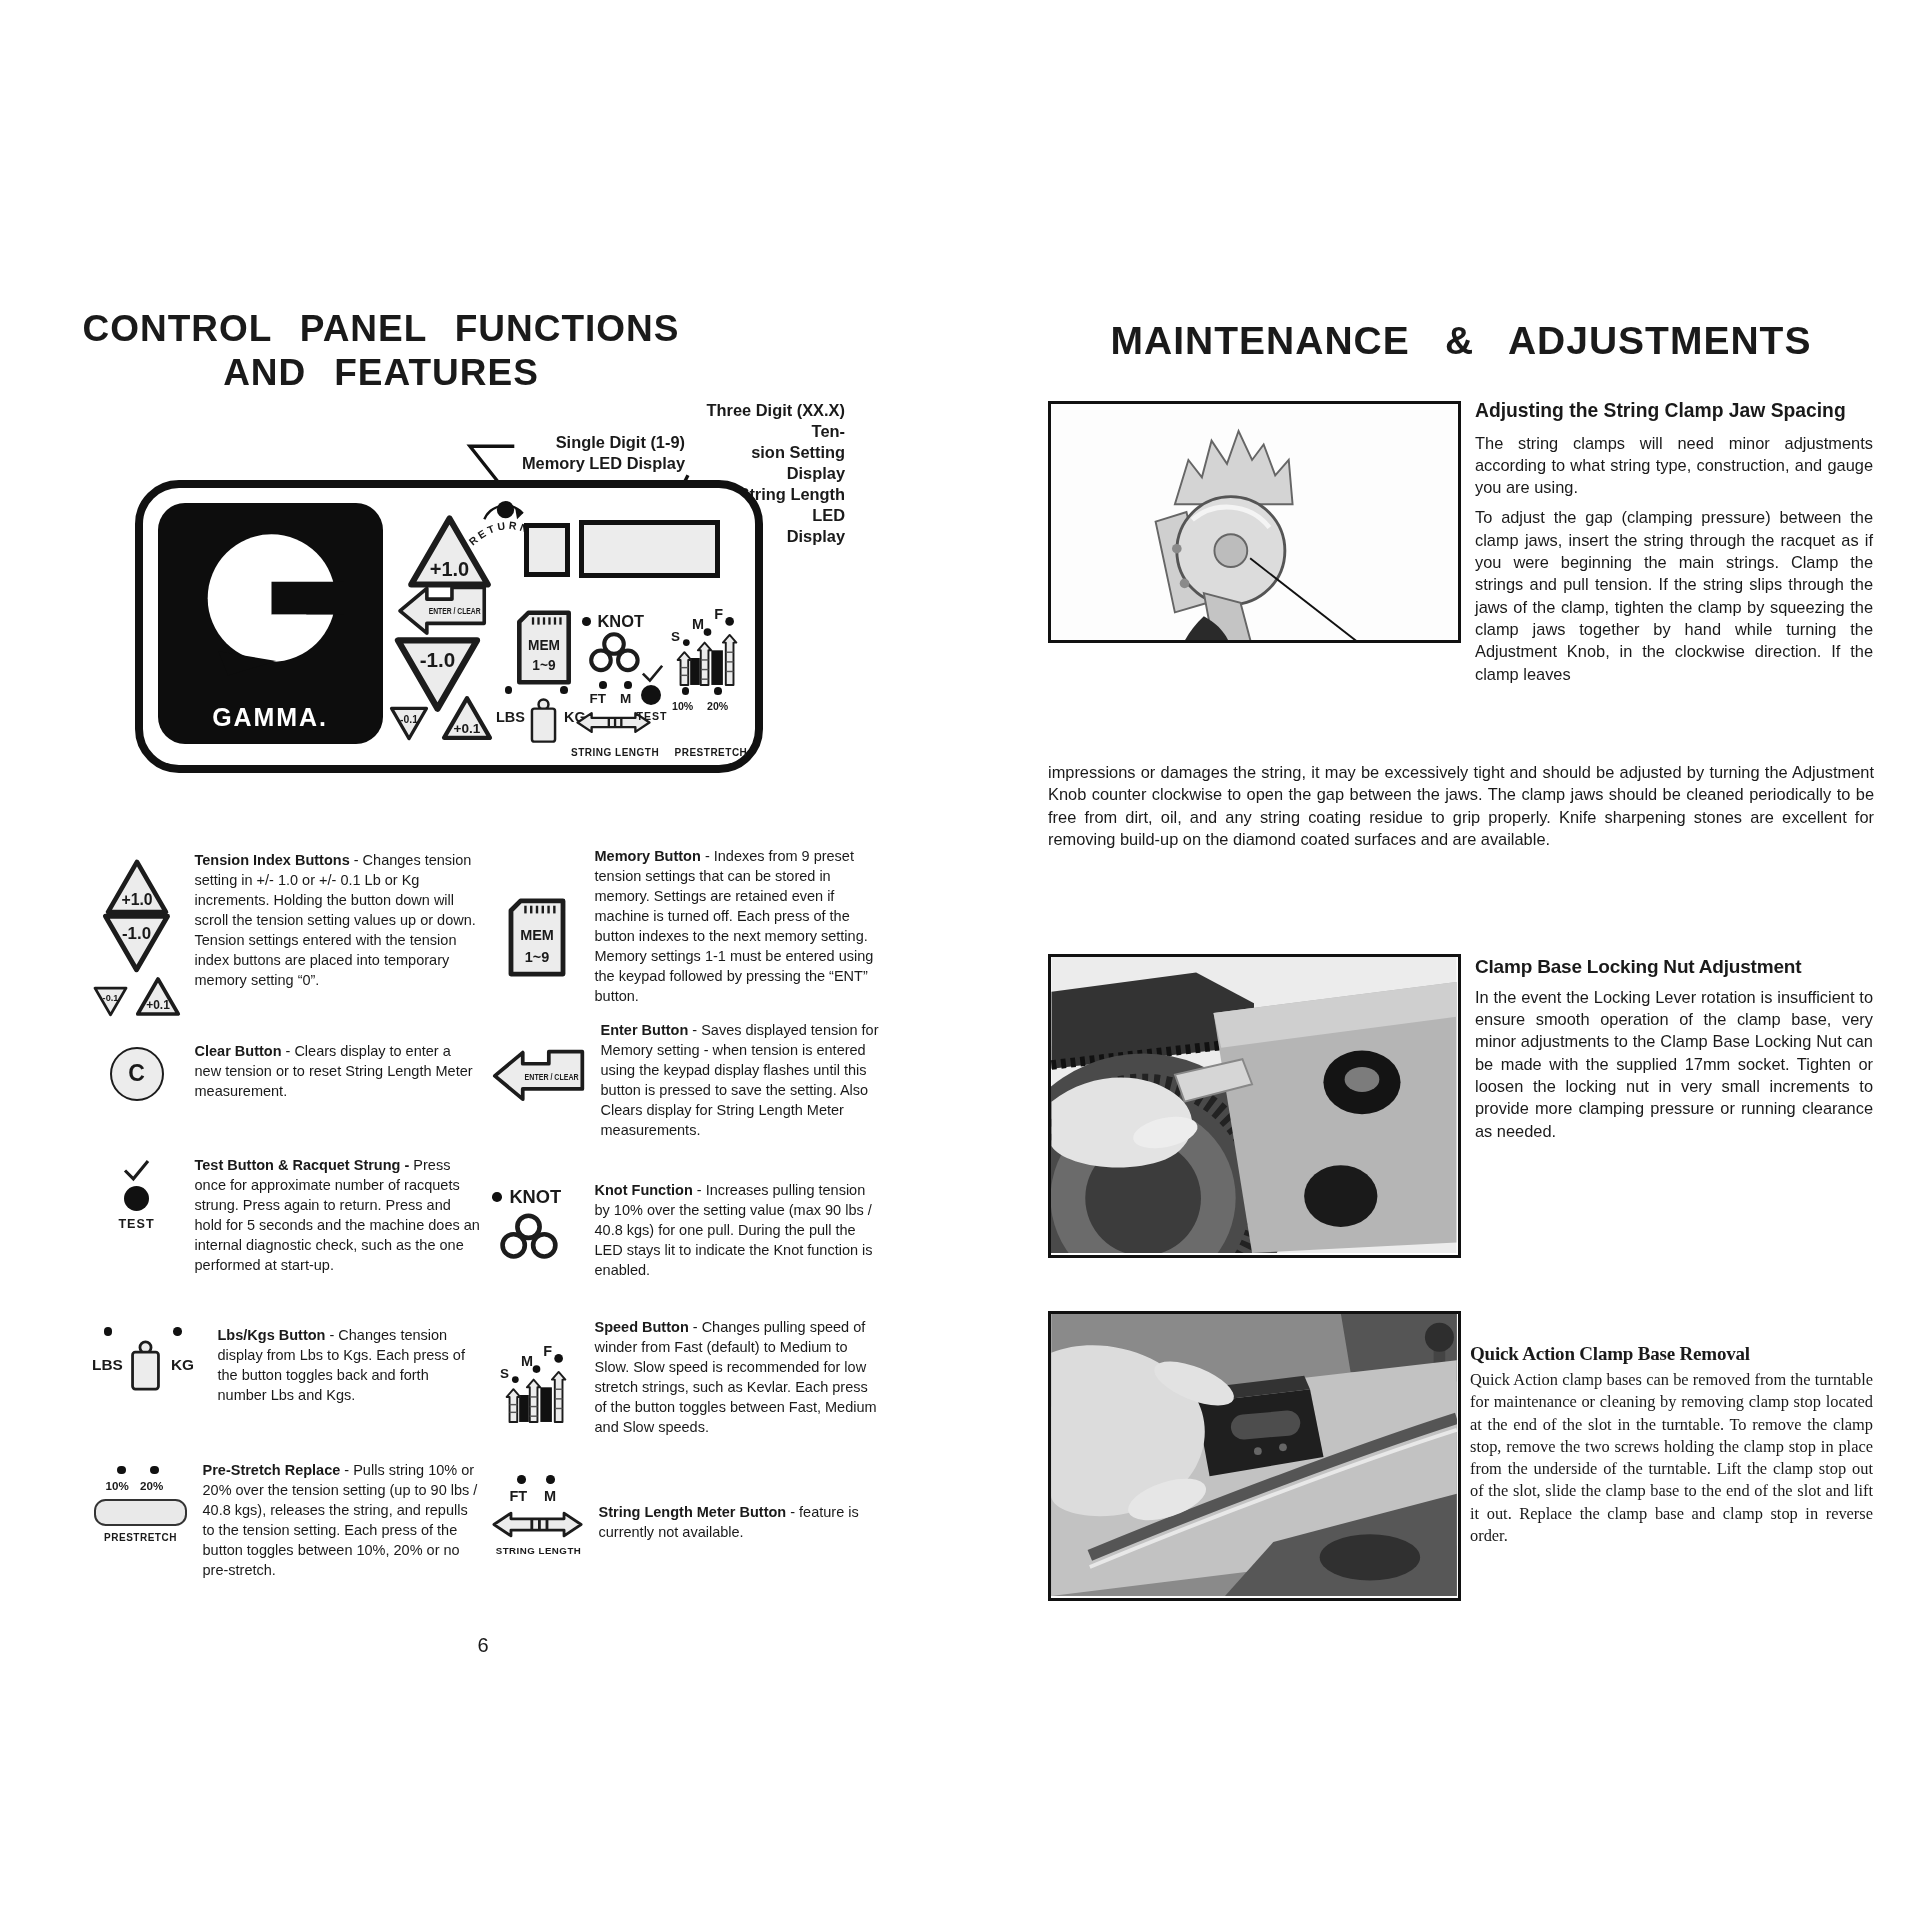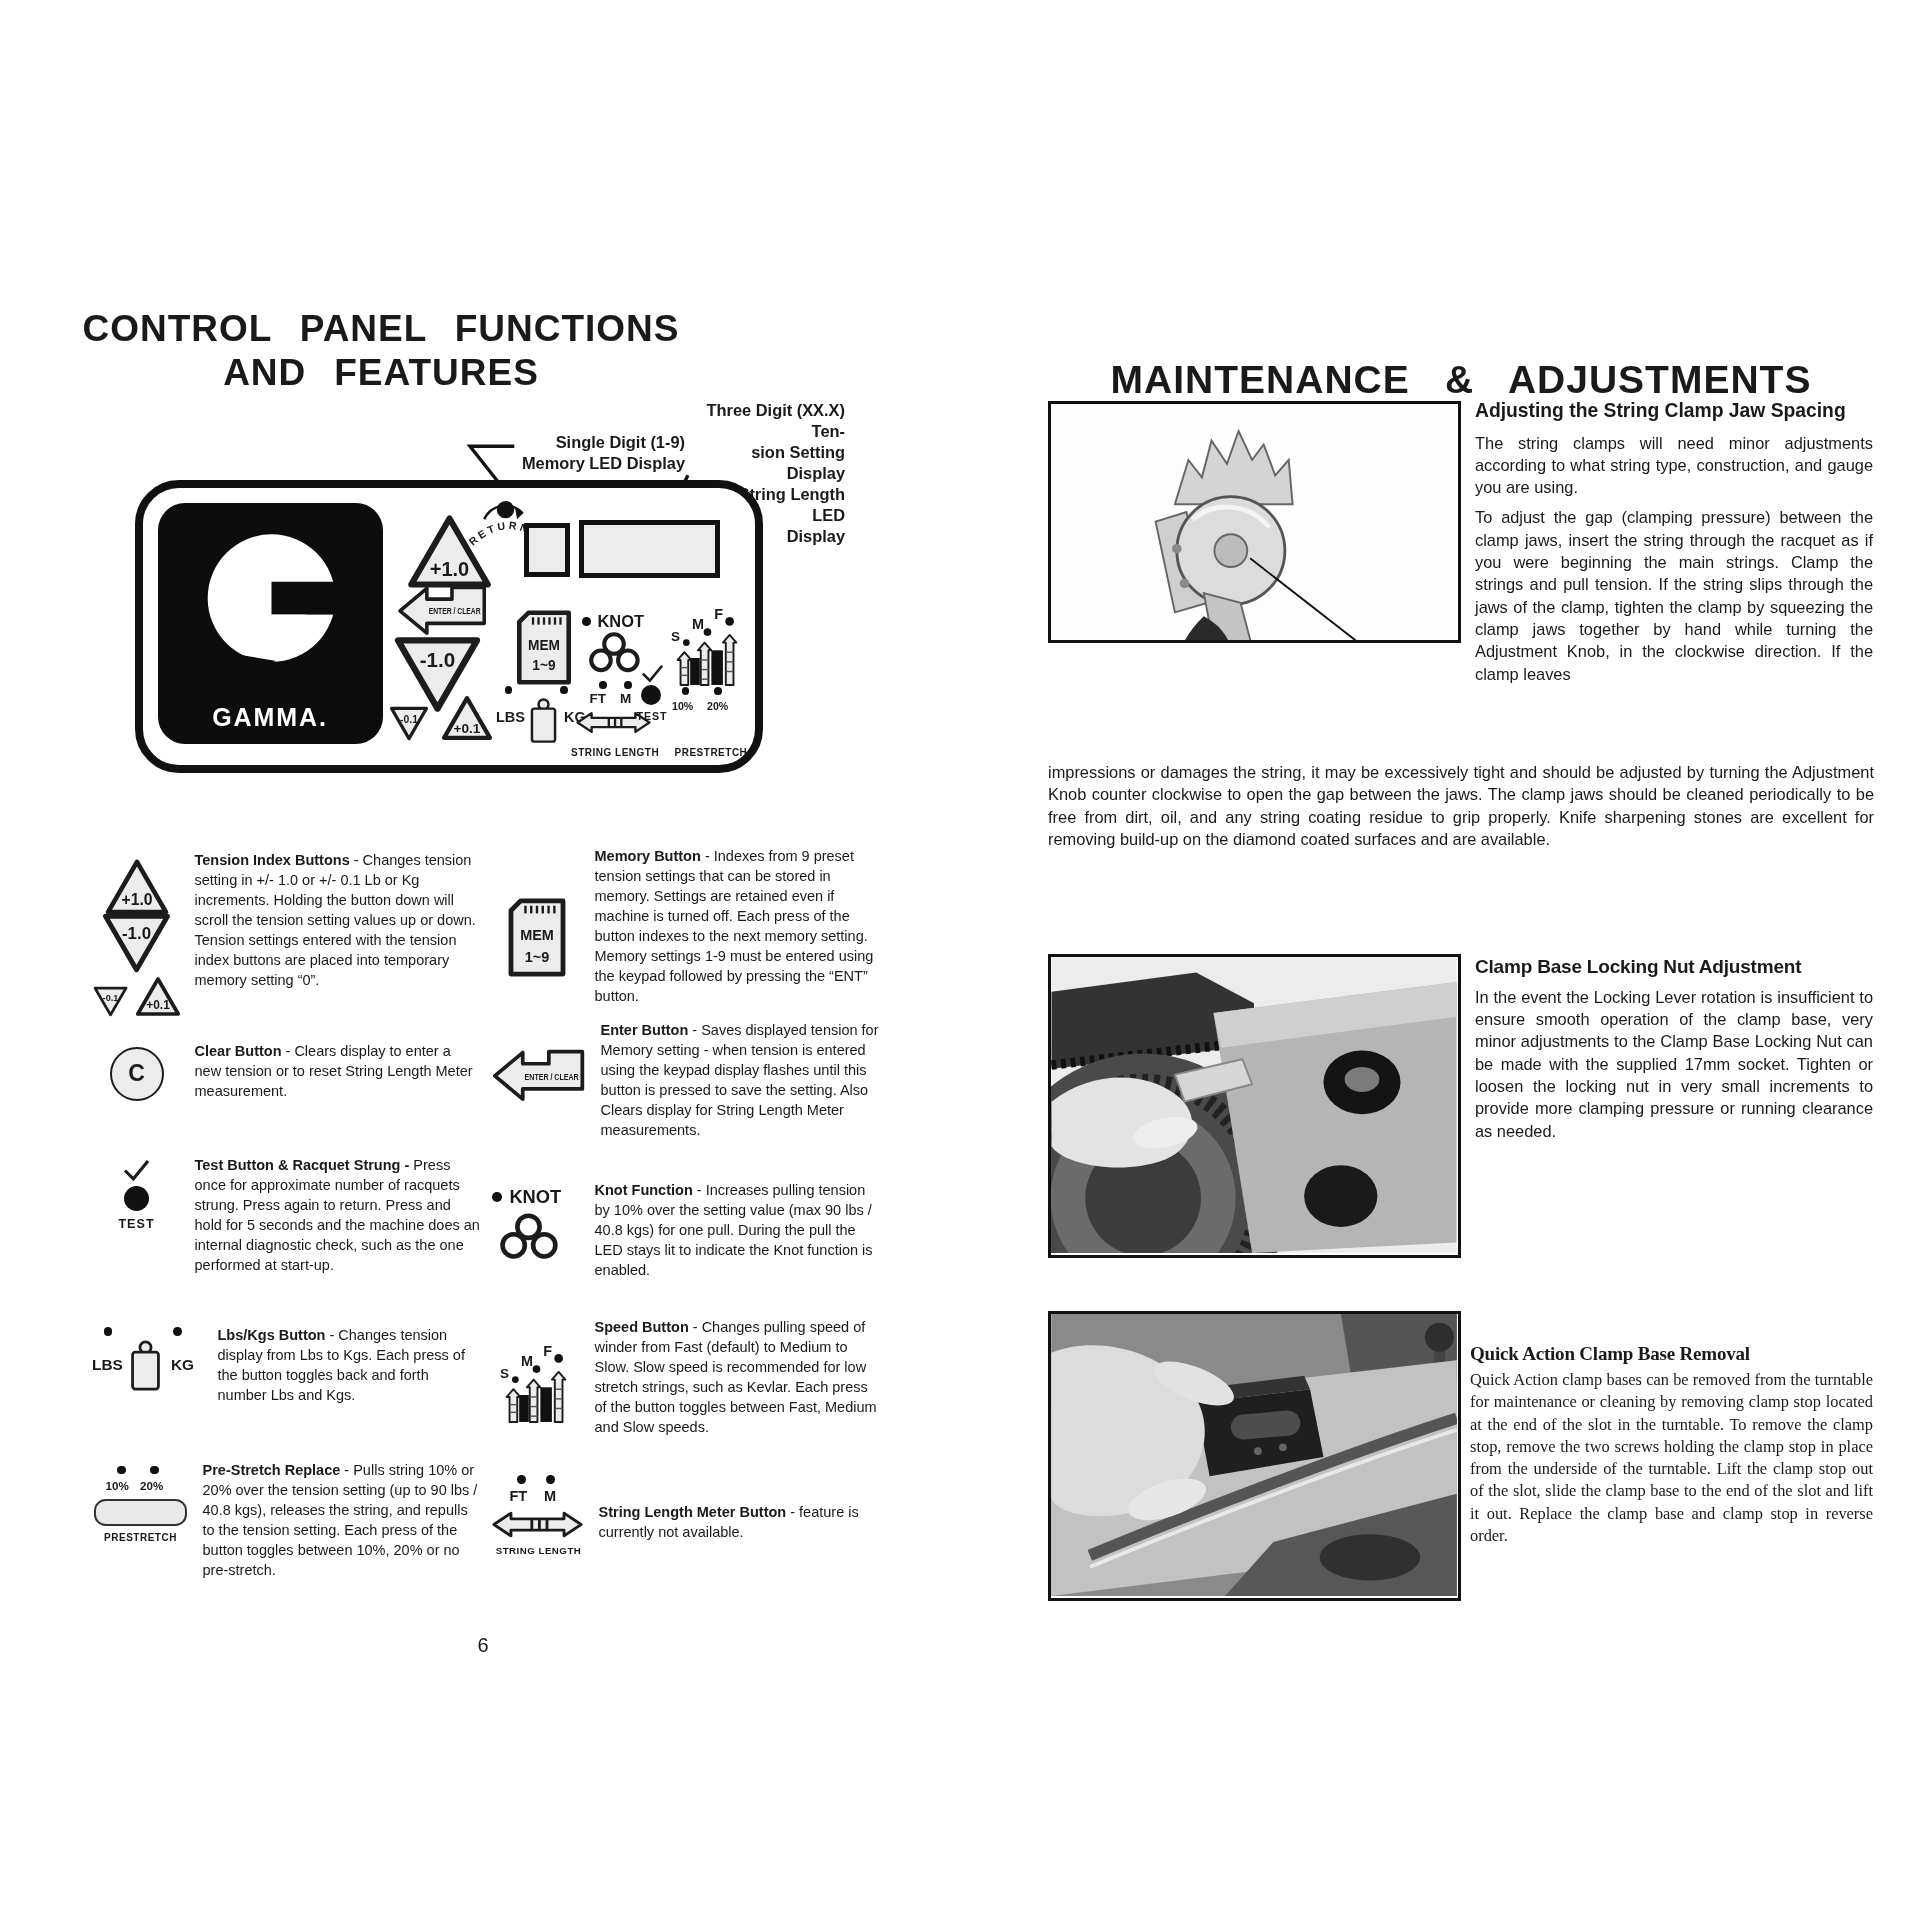--- a/index.html
+++ b/index.html
@@ -5,21 +5,21 @@
   html,body{margin:0;padding:0;background:#fff;}
   #canvas{position:relative;width:1931px;height:1931px;background:#ffffff;
     font-family:"Liberation Sans", sans-serif;color:#1a1a1a;overflow:hidden;}
   .abs{position:absolute;}
   .preline{white-space:pre-line;text-align:right;}
   svg text{font-family:"Liberation Sans", sans-serif;fill:#1a1a1a;}
   
   .ltitle{left:72px;width:618px;text-align:center;font-size:37px;font-weight:bold;
     letter-spacing:1px;word-spacing:0.45em;line-height:1.18;}
   .rtitle{left:1048px;top:319px;width:826px;text-align:center;font-size:39px;
-    font-weight:bold;letter-spacing:1px;word-spacing:0.6em;margin-top:39px;}
+    font-weight:bold;letter-spacing:1px;word-spacing:0.6em;}
   
   .callout{font-size:16.4px;font-weight:bold;line-height:1.28;}
   
   .panel{left:135px;top:480px;width:628px;height:293px;border:8.7px solid #111;
     border-radius:44px;background:#fff;box-sizing:border-box;}
   .logo{left:14.5px;top:14.5px;width:225px;height:241px;background:#0d0d0d;border-radius:27px;}
   .brand{left:0;bottom:11.6px;width:100%;text-align:center;color:#fff;font-weight:bold;
     font-size:25px;letter-spacing:1.9px;}
   .disp{background:#ececec;border:5.8px solid #111;box-sizing:border-box;}
   .dot{background:#111;border-radius:50%;display:inline-block;}
@@ -295,21 +295,21 @@
             <line x1="25" y1="8" x2="25" y2="16"></line>
             <line x1="31" y1="8" x2="31" y2="16"></line>
           <line x1="37" y1="8" x2="37" y2="16"></line>
             <line x1="43" y1="8" x2="43" y2="16"></line>
             <line x1="49" y1="8" x2="49" y2="16"></line>
         </g>
         <text x="31" y="44" text-anchor="middle" font-size="15" font-weight="bold">MEM</text>
         <text x="31" y="66" text-anchor="middle" font-size="15" font-weight="bold">1~9</text>
       </svg>
     </div>
-    <p class="dtxt"><b>Memory Button</b> <span>- Indexes from 9 preset tension settings that can be stored in memory. Settings are retained even if machine is turned off. Each press of the button indexes to the next memory setting. Memory settings 1-9 must be entered using the keypad followed by pressing the “ENT” button.</span></p>
+    <p class="dtxt"><b>Memory Button</b> <span>- Indexes from 9 preset tension settings that can be stored in memory. Settings are retained even if machine is turned off. Each press of the button indexes to the next memory setting. Memory settings 1-1 must be entered using the keypad followed by pressing the “ENT” button.</span></p>
   </div>
 
   <div class="abs drow" style="left:492px;top:1020px;width:390px;">
     <div class="ic" style="margin-top:27px;">
       <svg width="95" height="54" viewBox="0 0 100 58">
         <polygon points="2,31 32,6 32,18 60,18 60,5 96,5 96,45 32,45 32,56" fill="#ececec" stroke="#1c1c1c" stroke-width="4" stroke-linejoin="round"></polygon>
         <text x="63" y="35" text-anchor="middle" font-size="10" font-weight="bold" textLength="58" lengthAdjust="spacingAndGlyphs">ENTER / CLEAR</text>
       </svg>
     </div>
     <p class="dtxt"><b>Enter Button</b> <span>- Saves displayed tension for Memory setting - when tension is entered using the keypad display flashes until this button is pressed to save the setting. Also Clears display for String Length Meter measurements.</span></p>

